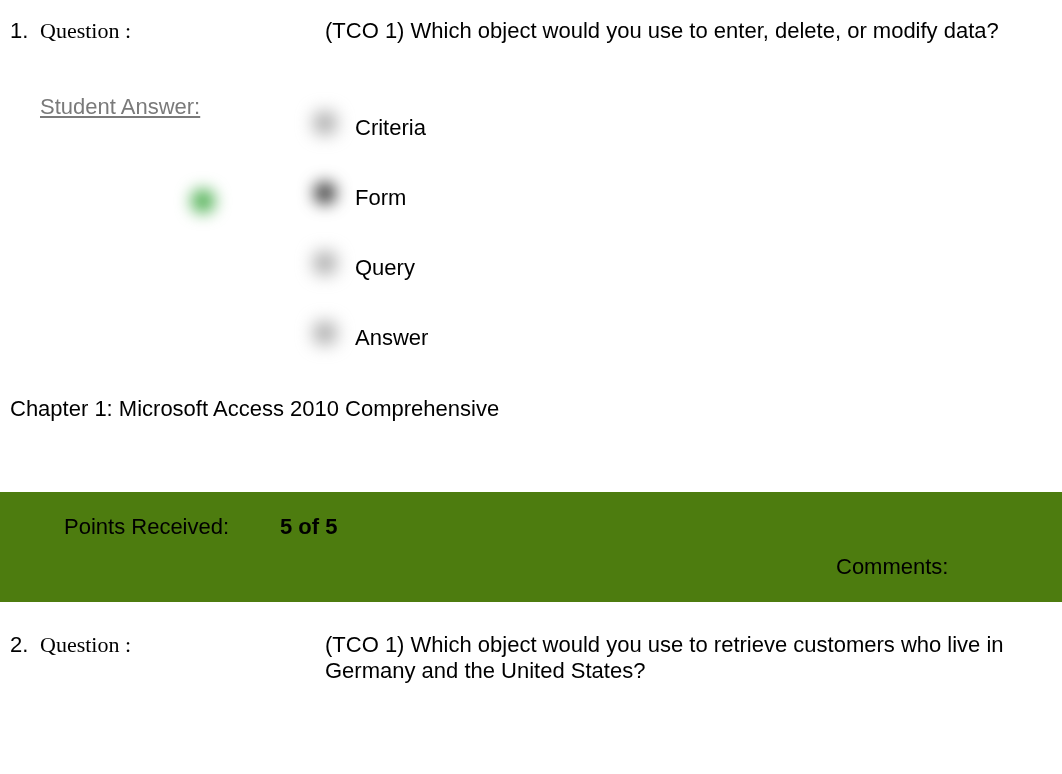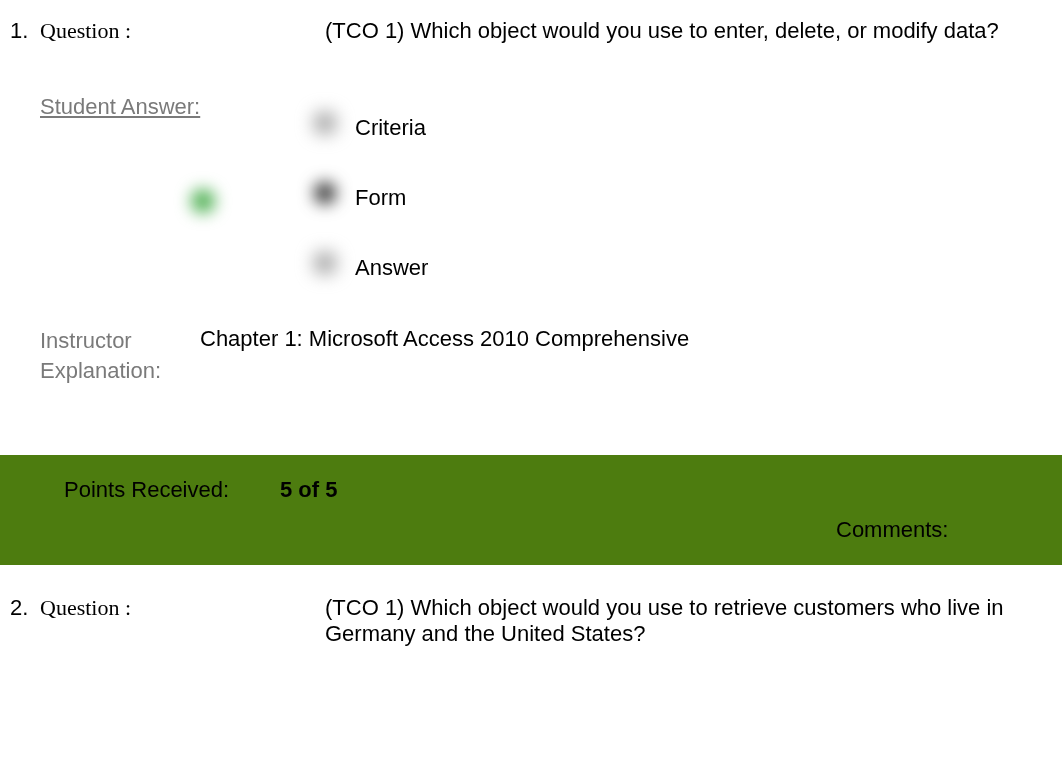--- a/index.html
+++ b/index.html
@@ -171,36 +171,40 @@
       <div class="answer-option">
         <div class="check-col">
             <div class="check-mark"></div>
           </div>
         <div class="radio-col">
             <div class="radio-blur dark"></div>
           </div>
         <div class="option-text">Form</div>
       </div>
 
-
       <div class="answer-option">
         <div class="check-col"></div>
         <div class="radio-col">
             <div class="radio-blur"></div>
           </div>
+        <div class="option-text">Query</div>
+      </div>
+
+      <div class="answer-option">
+        <div class="check-col"></div>
+        <div class="radio-col">
+            <div class="radio-blur"></div>
+          </div>
         <div class="option-text">Answer</div>
       </div>
 
     </div>
   </div>
 
   <div class="explanation-row">
-    <div class="expl-label-col">
-      <span class="expl-label">Instructor Explanation:</span>
-    </div>
     <div class="expl-text-col">Chapter 1: Microsoft Access 2010 Comprehensive</div>
   </div>
 
   <div class="points-block">
     <div class="points-row">
       <div class="points-label-col">Points Received:</div>
       <div class="points-value">5 of 5</div>
     </div>
     <div class="comments-row">
       <div class="points-label-col">Comments:</div>

